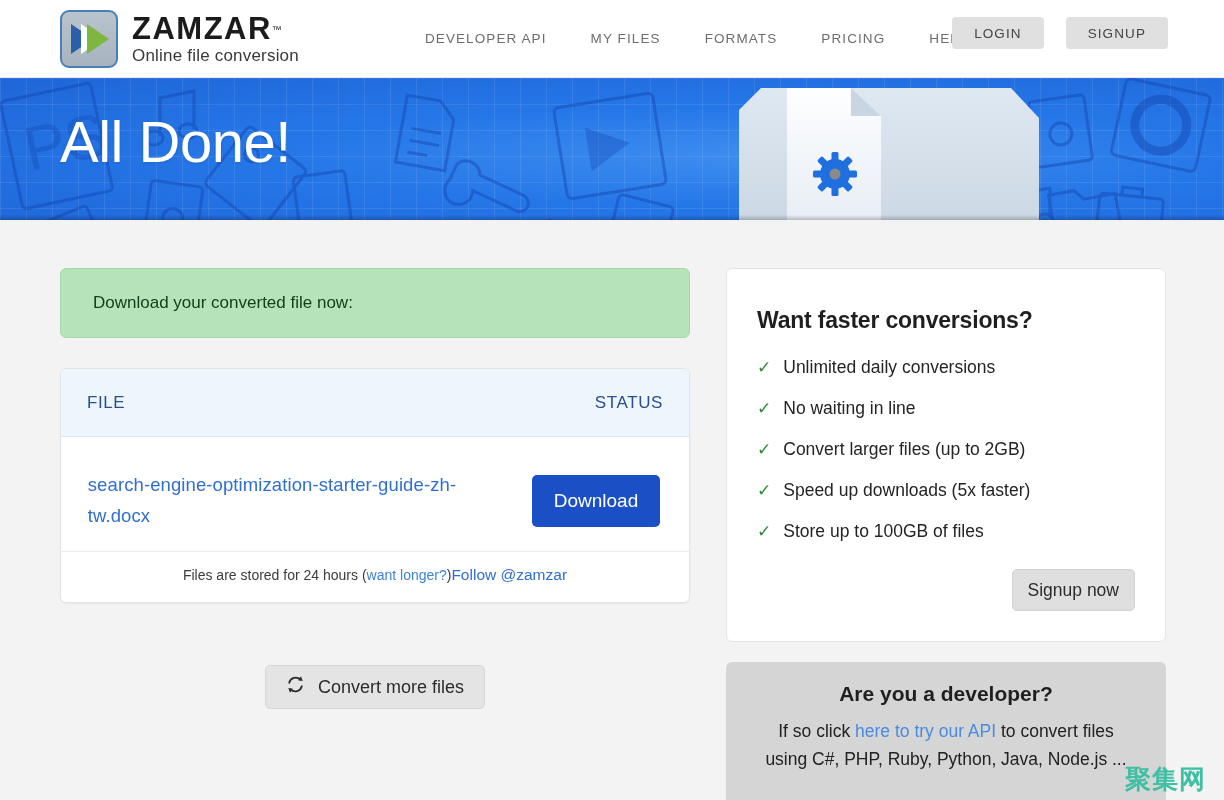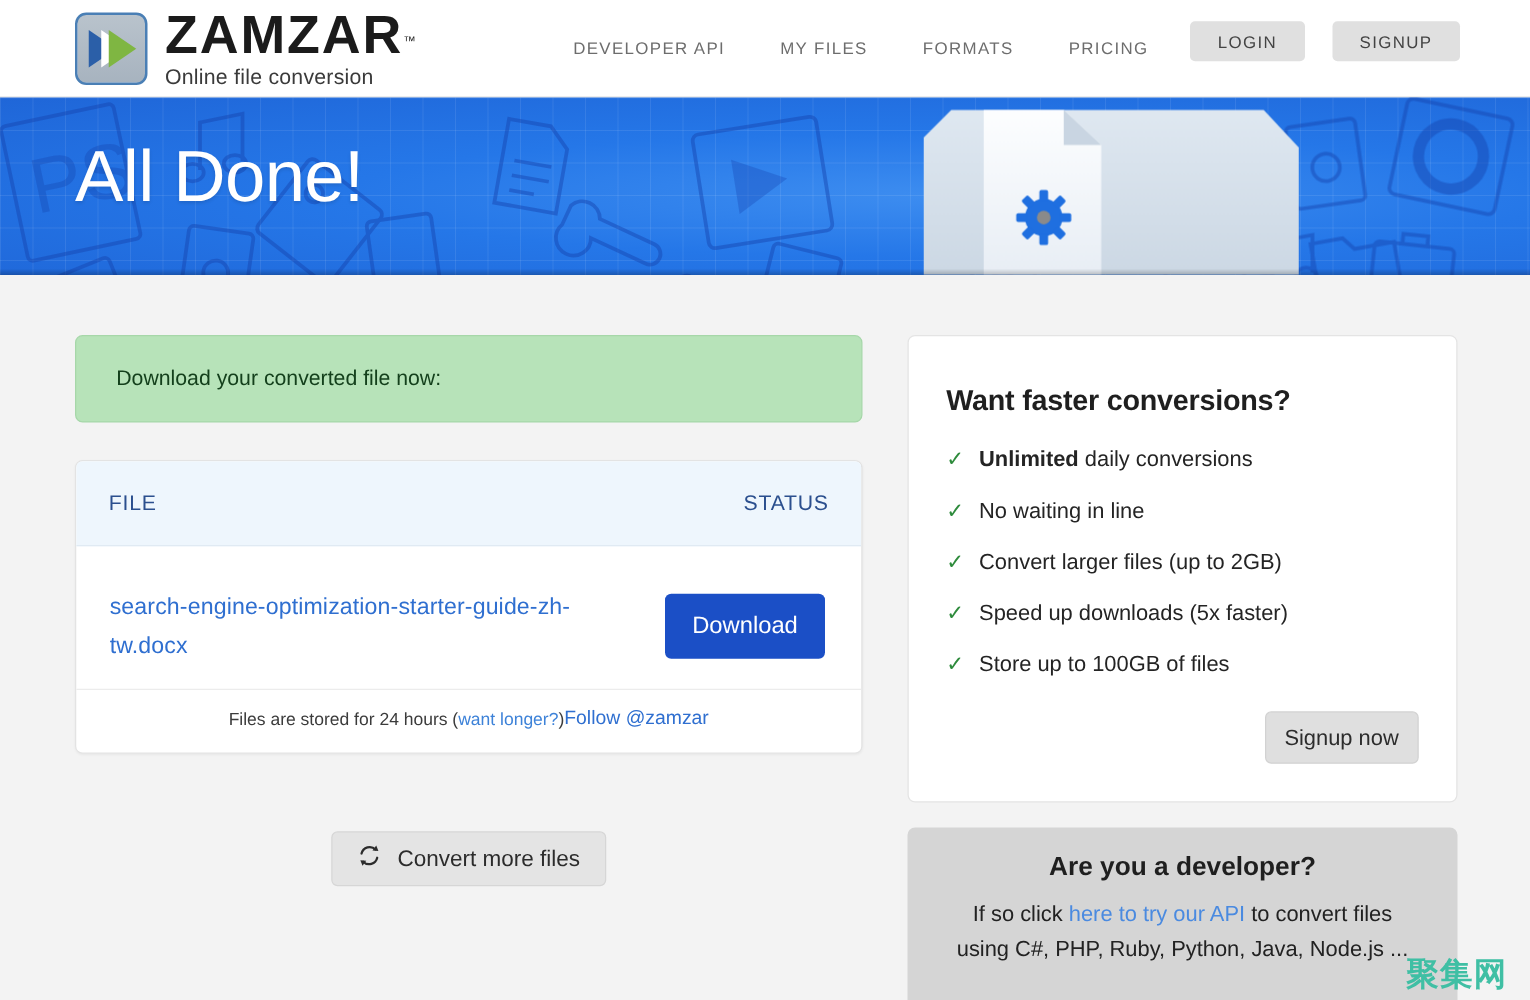--- a/index.html
+++ b/index.html
@@ -30,21 +30,21 @@
   .logo-mark {
     width: 58px; height: 58px;
     border-radius: 9px;
     border: 2px solid #4a7fb5;
     background: linear-gradient(180deg,#b9c3cc 0%, #a7b3bf 100%);
     display: flex; align-items: center; justify-content: center;
     flex: none;
   }
   .logo-text { margin-left: 14px; line-height: 1; }
   .logo-word {
-    font-size: 43px;
+    font-size: 31px;
     font-weight: bold;
     letter-spacing: 1.5px;
     color: #1b1b1b;
     display: inline-block;
   }
   .logo-tm {
     font-size: 10px;
     vertical-align: super;
     color: #1b1b1b;
     font-weight: normal;
@@ -243,21 +243,21 @@
   .perk {
     display: flex;
     align-items: baseline;
     gap: 12px;
     font-size: 17.5px;
     color: #242424;
     margin-bottom: 18px;
     line-height: 1.3;
   }
   .perk .tick { color: #2e8b3c; font-size: 17px; flex: none; }
-  .perk b { font-weight: bold; }
+  .perk b { font-weight: normal; }
   .panel-cta { display: flex; justify-content: flex-end; margin-top: 26px; }
   .btn-signup-now {
     background: #dfdfdf;
     border: 1px solid #d2d2d2;
     border-radius: 5px;
     color: #2c2c2c;
     font-size: 17.5px;
     font-family: "Liberation Sans", sans-serif;
     height: 42px;
     padding: 0 15px;

